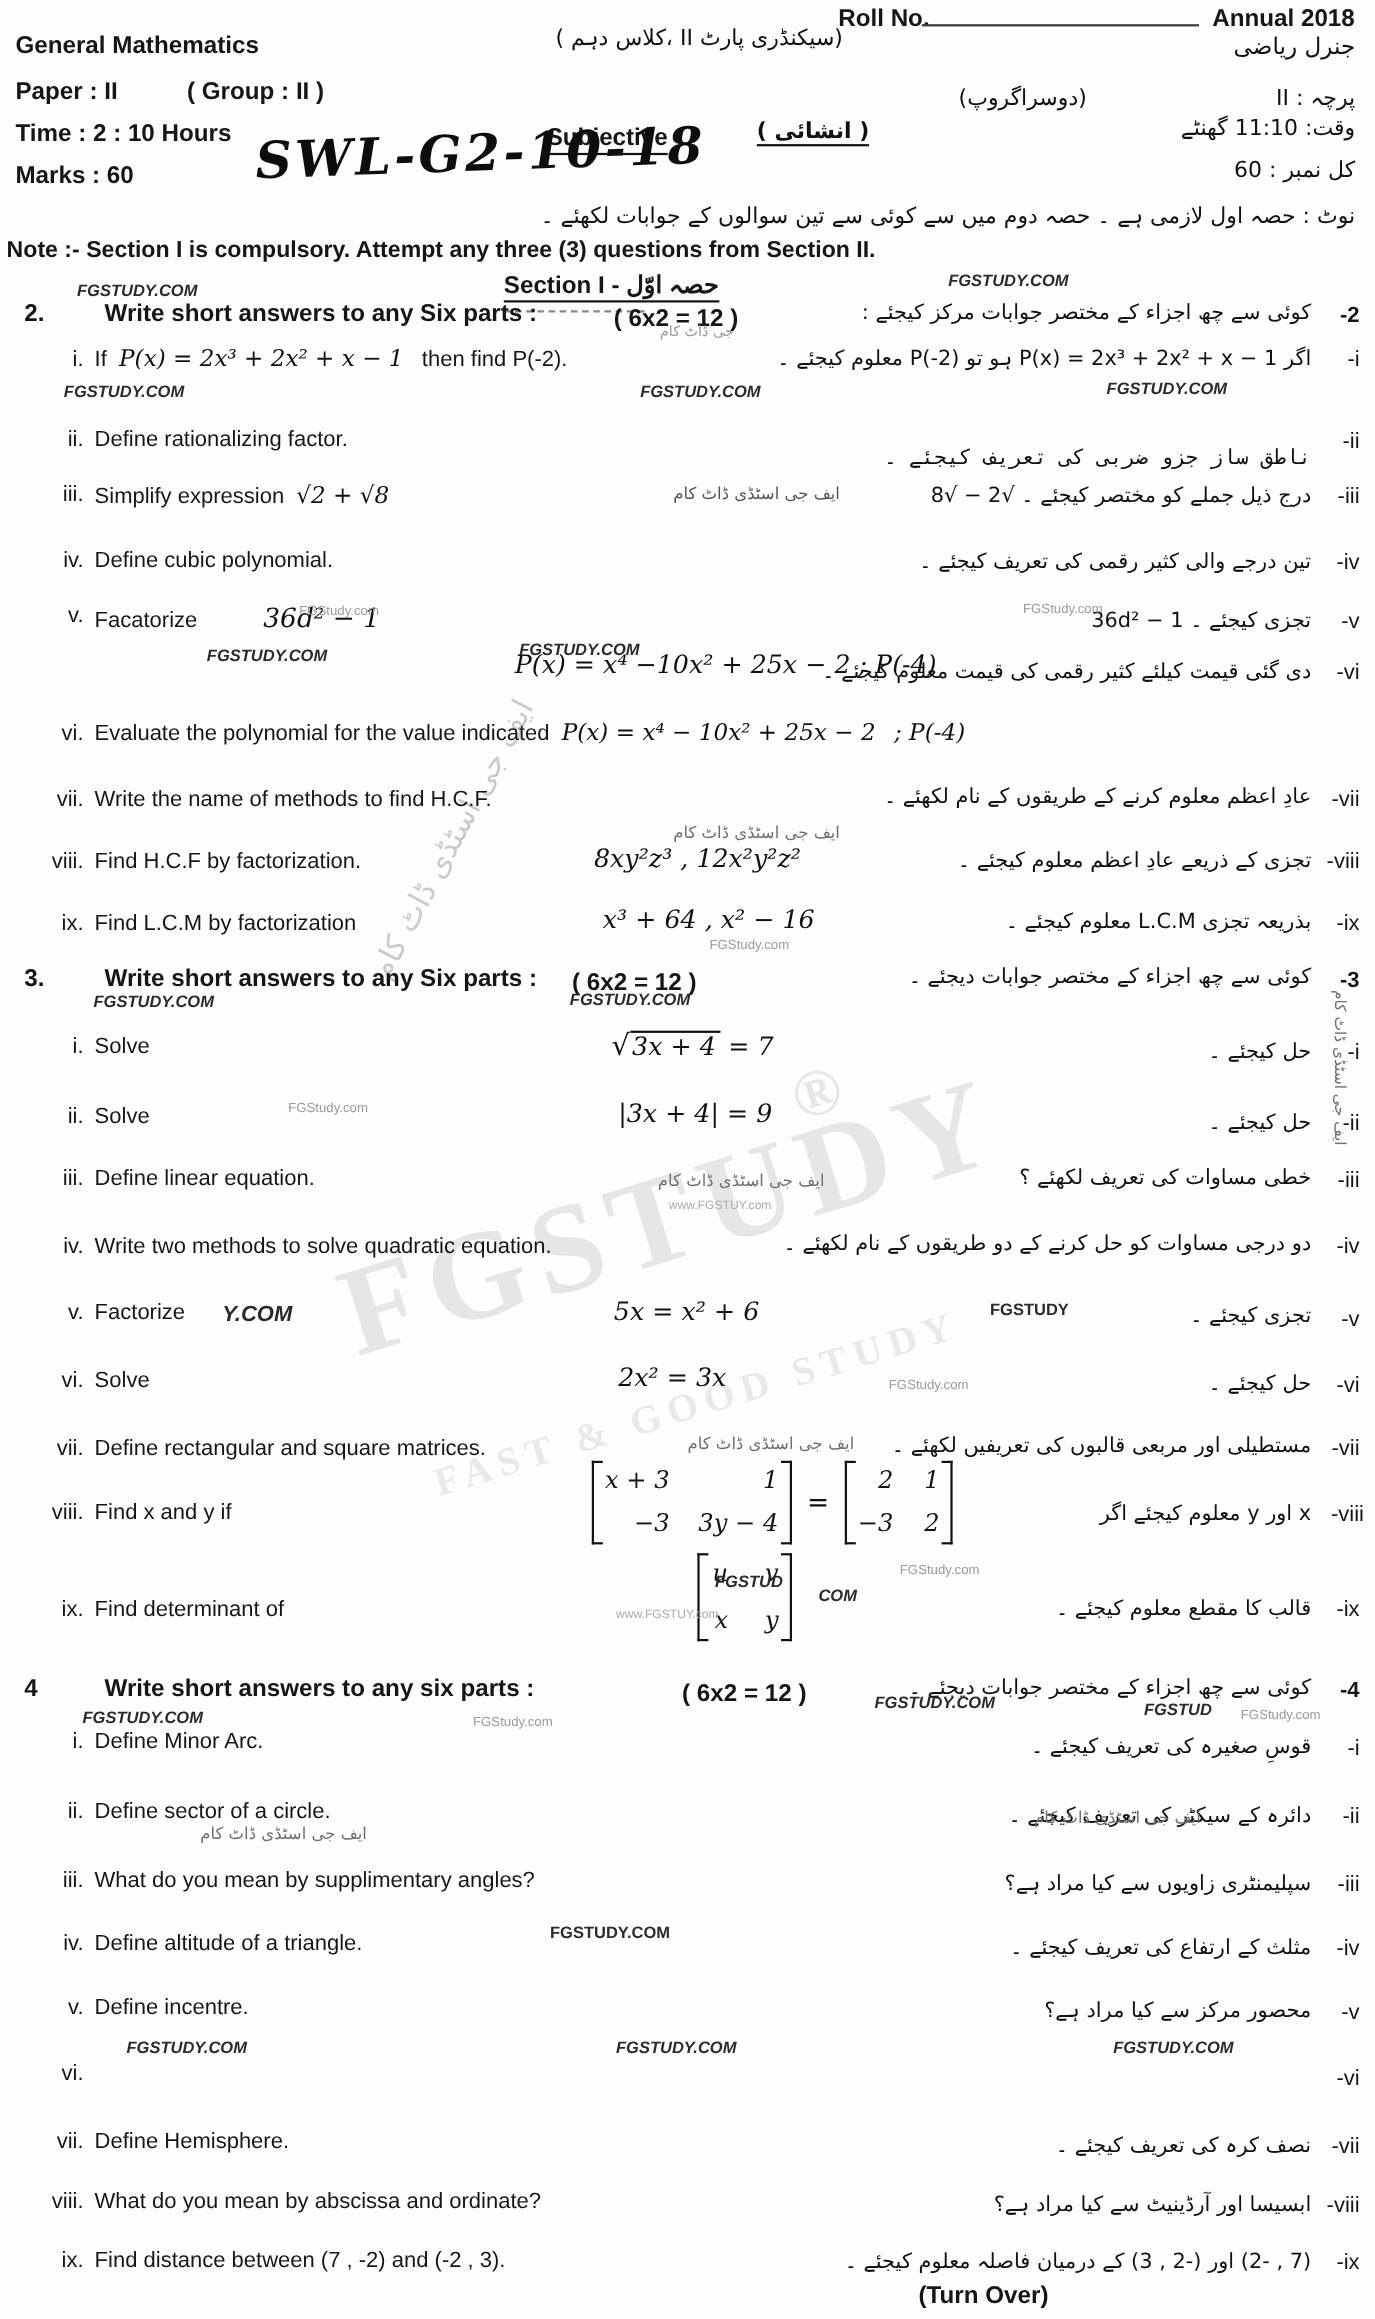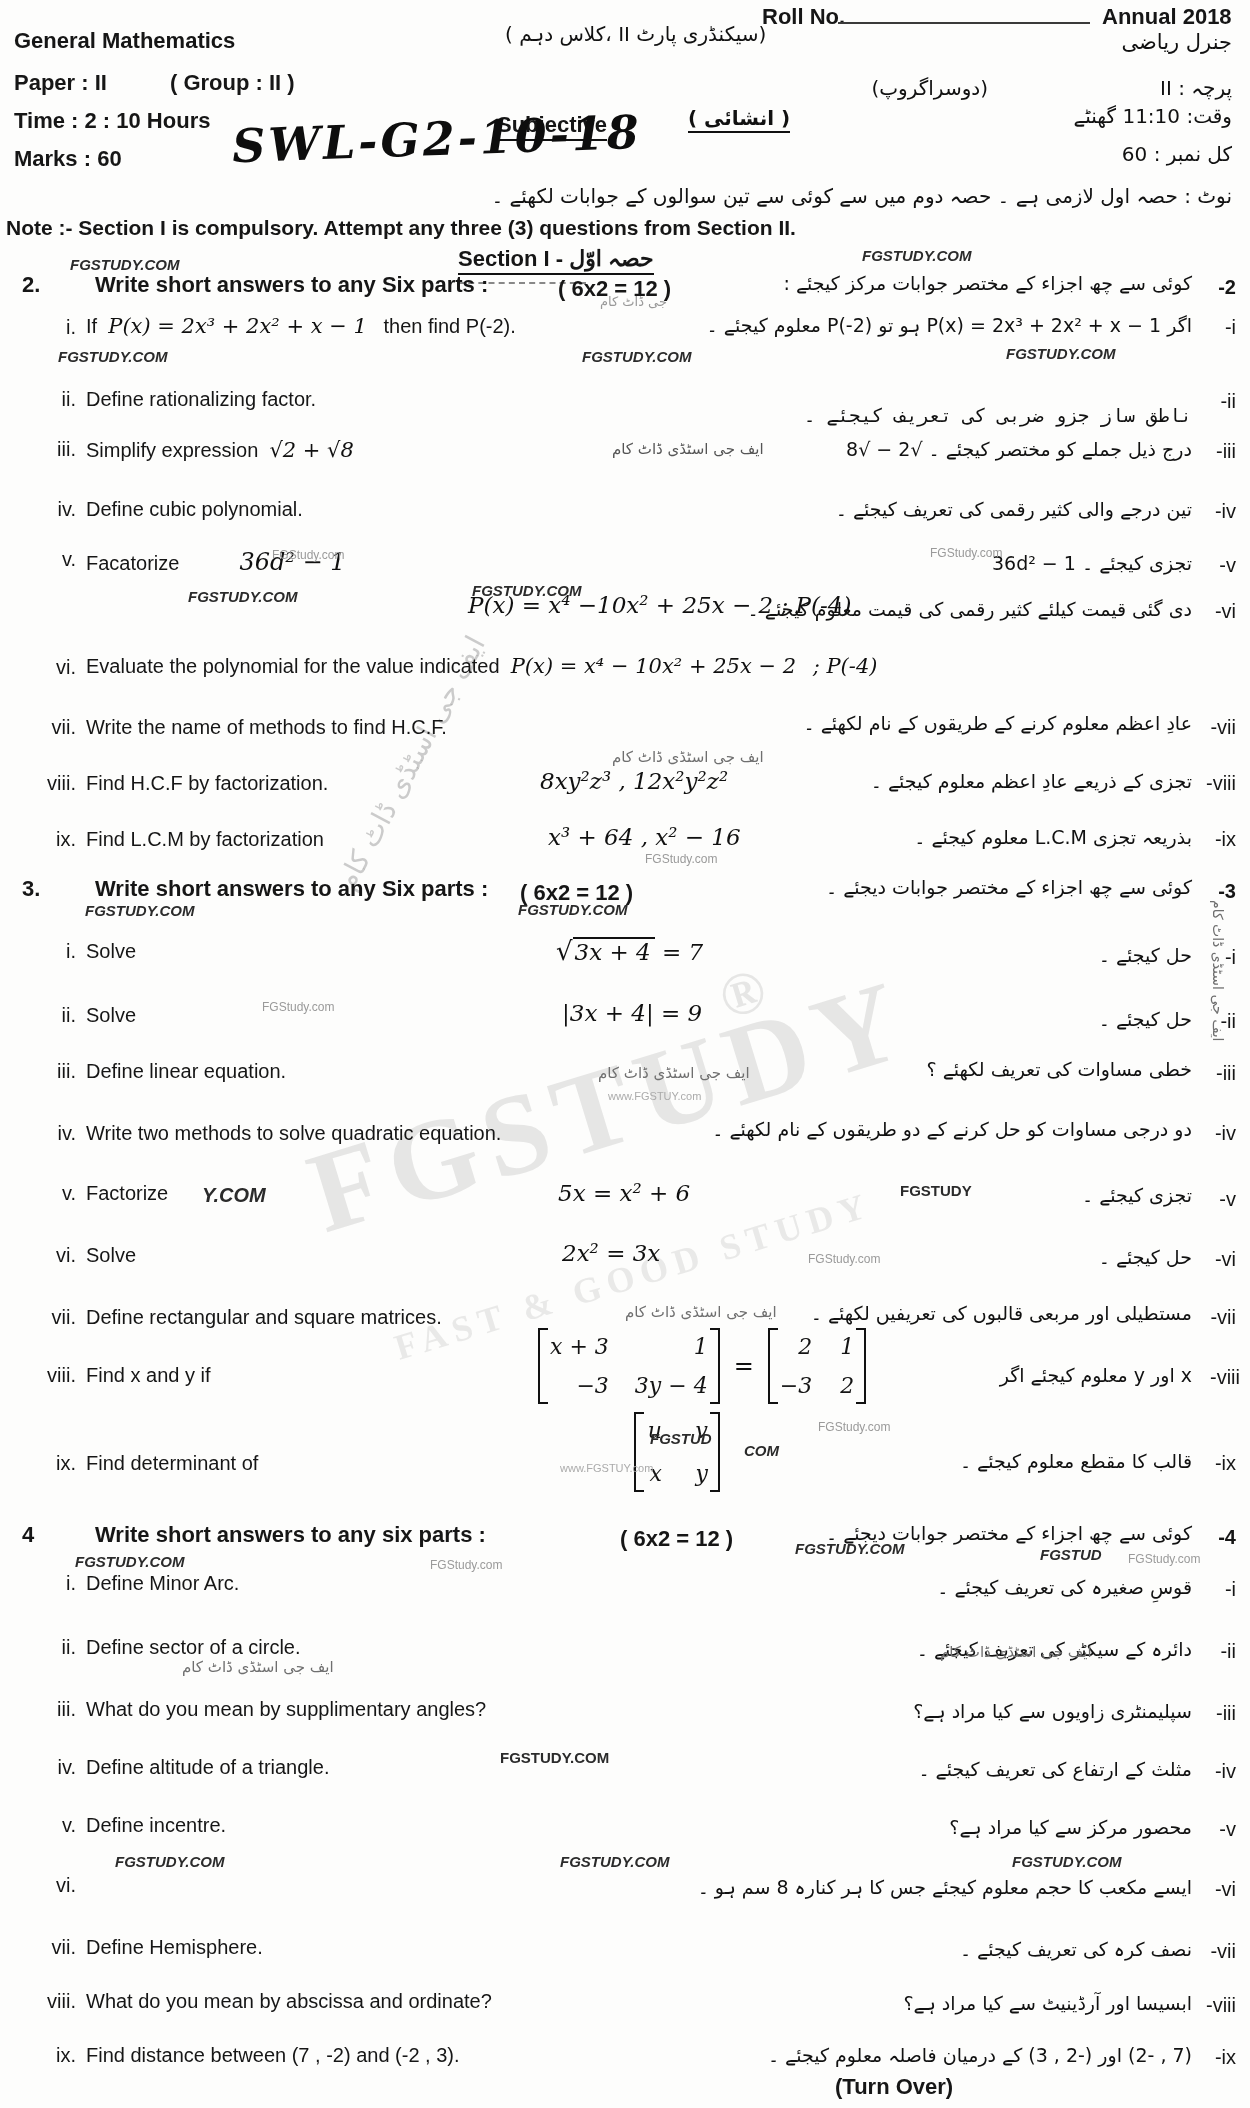--- a/index.html
+++ b/index.html
@@ -240,21 +240,20 @@
   <div class="abs en" style="top:1756px;left:86px;">Define altitude of a triangle.</div>
   <div class="abs ur" style="top:1758px;right:58px;" dir="rtl">مثلث کے ارتفاع کی تعریف کیجئے ۔</div>
   <div class="abs en" style="top:1760px;right:14px;">-iv</div>
 
   <div class="abs en mk" style="top:1814px;left:30px;">v.</div>
   <div class="abs en" style="top:1814px;left:86px;">Define incentre.</div>
   <div class="abs ur" style="top:1816px;right:58px;" dir="rtl">محصور مرکز سے کیا مراد ہے؟</div>
   <div class="abs en" style="top:1818px;right:14px;">-v</div>
 
   <div class="abs en mk" style="top:1874px;left:30px;">vi.</div>
-  <div class="abs ur" style="top:1876px;right:58px;" dir="rtl">ایسے مکعب کا حجم معلوم کیجئے جس کا ہر کنارہ 8 سم ہو ۔</div>
   <div class="abs en" style="top:1878px;right:14px;">-vi</div>
 
   <div class="abs en mk" style="top:1936px;left:30px;">vii.</div>
   <div class="abs en" style="top:1936px;left:86px;">Define Hemisphere.</div>
   <div class="abs ur" style="top:1938px;right:58px;" dir="rtl">نصف کرہ کی تعریف کیجئے ۔</div>
   <div class="abs en" style="top:1940px;right:14px;">-vii</div>
 
   <div class="abs en mk" style="top:1990px;left:30px;">viii.</div>
   <div class="abs en" style="top:1990px;left:86px;">What do you mean by abscissa and ordinate?</div>
   <div class="abs ur" style="top:1992px;right:58px;" dir="rtl">ابسیسا اور آرڈینیٹ سے کیا مراد ہے؟</div>

